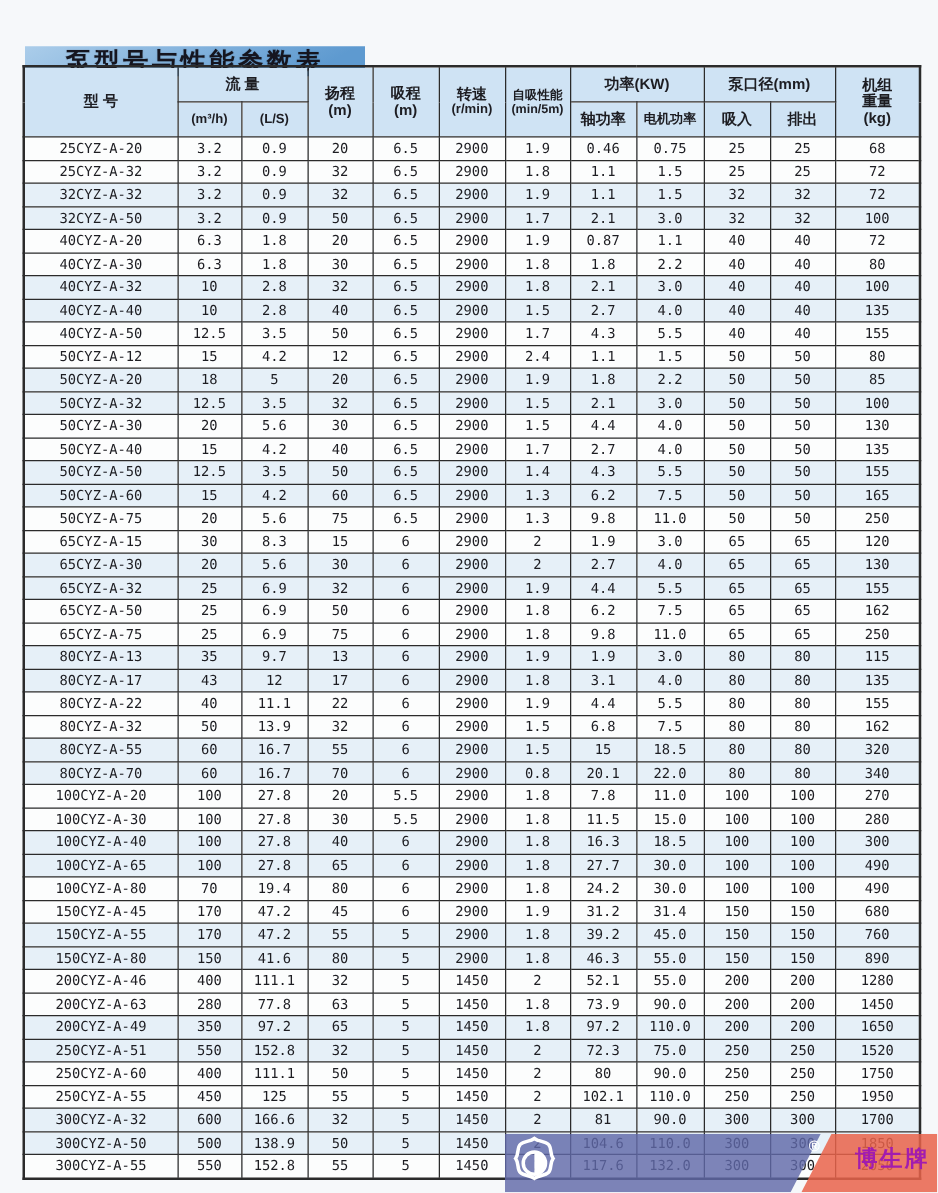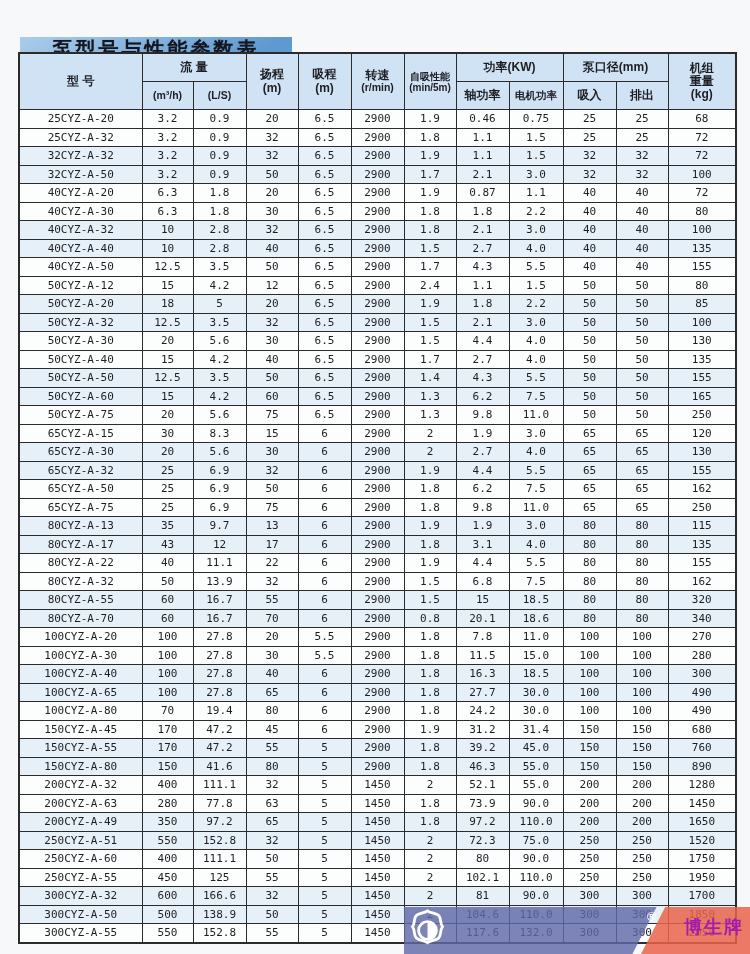--- a/index.html
+++ b/index.html
@@ -531,21 +531,21 @@
       </tr>
       <tr class="stripe">
         <td class="model">80CYZ-A-70</td>
         <td>60</td>
         <td>16.7</td>
         <td>70</td>
         <td>6</td>
         <td>2900</td>
         <td>0.8</td>
         <td>20.1</td>
-        <td>18.6</td>
+        <td>22.0</td>
         <td>80</td>
         <td>80</td>
         <td>340</td>
       </tr>
       <tr>
         <td class="model">100CYZ-A-20</td>
         <td>100</td>
         <td>27.8</td>
         <td>20</td>
         <td>5.5</td>
@@ -649,21 +649,21 @@
         <td>5</td>
         <td>2900</td>
         <td>1.8</td>
         <td>46.3</td>
         <td>55.0</td>
         <td>150</td>
         <td>150</td>
         <td>890</td>
       </tr>
       <tr>
-        <td class="model">200CYZ-A-32</td>
+        <td class="model">200CYZ-A-46</td>
         <td>400</td>
         <td>111.1</td>
         <td>32</td>
         <td>5</td>
         <td>1450</td>
         <td>2</td>
         <td>52.1</td>
         <td>55.0</td>
         <td>200</td>
         <td>200</td>

